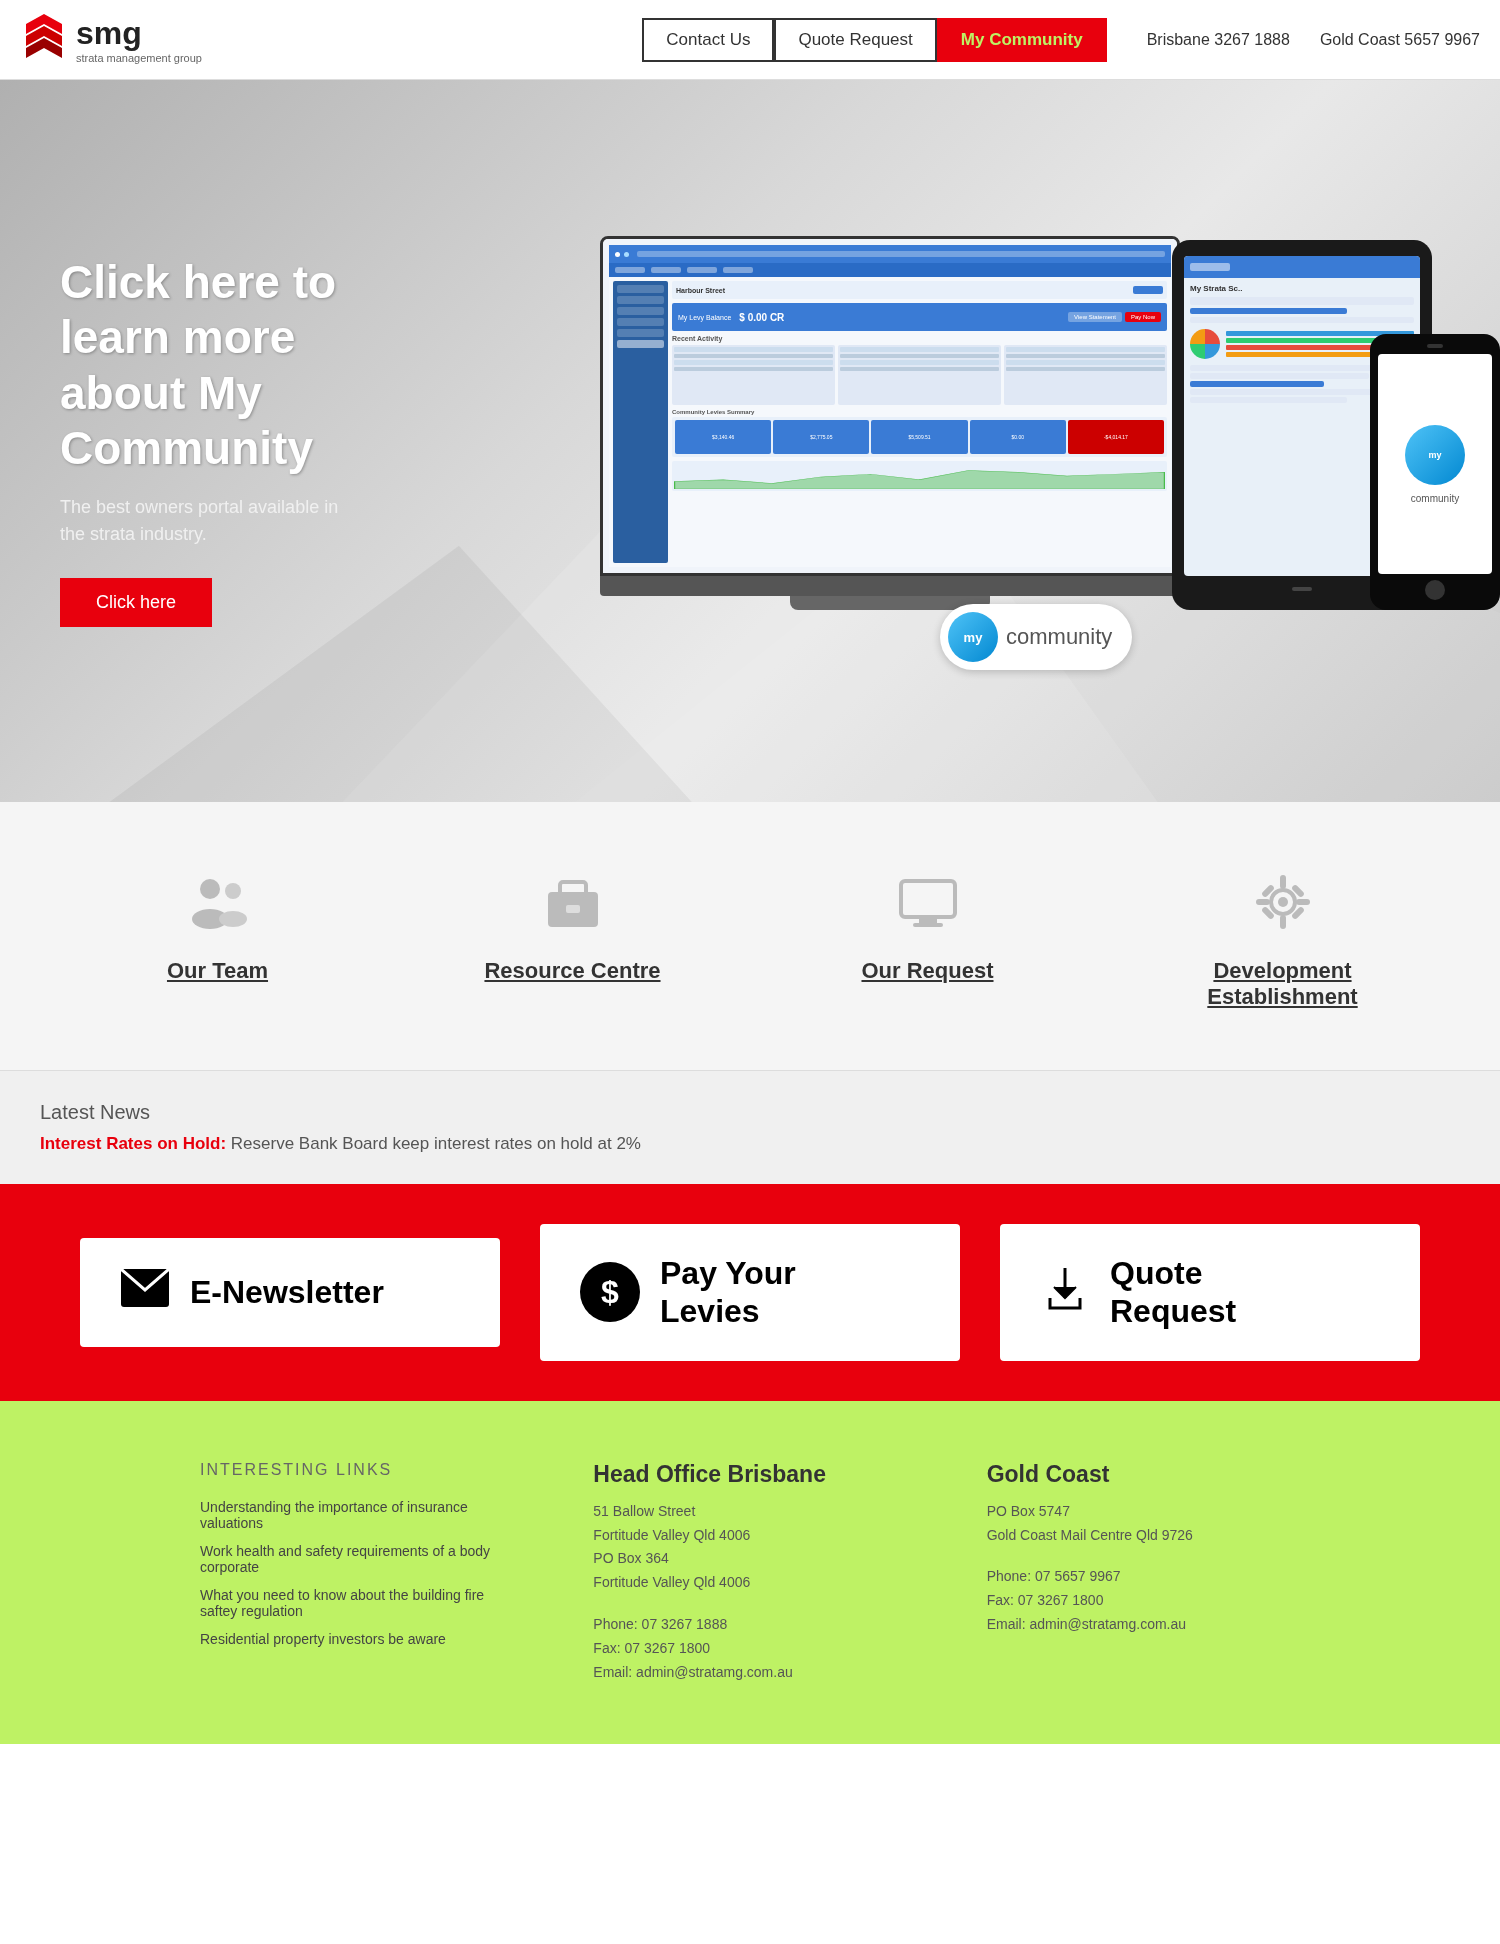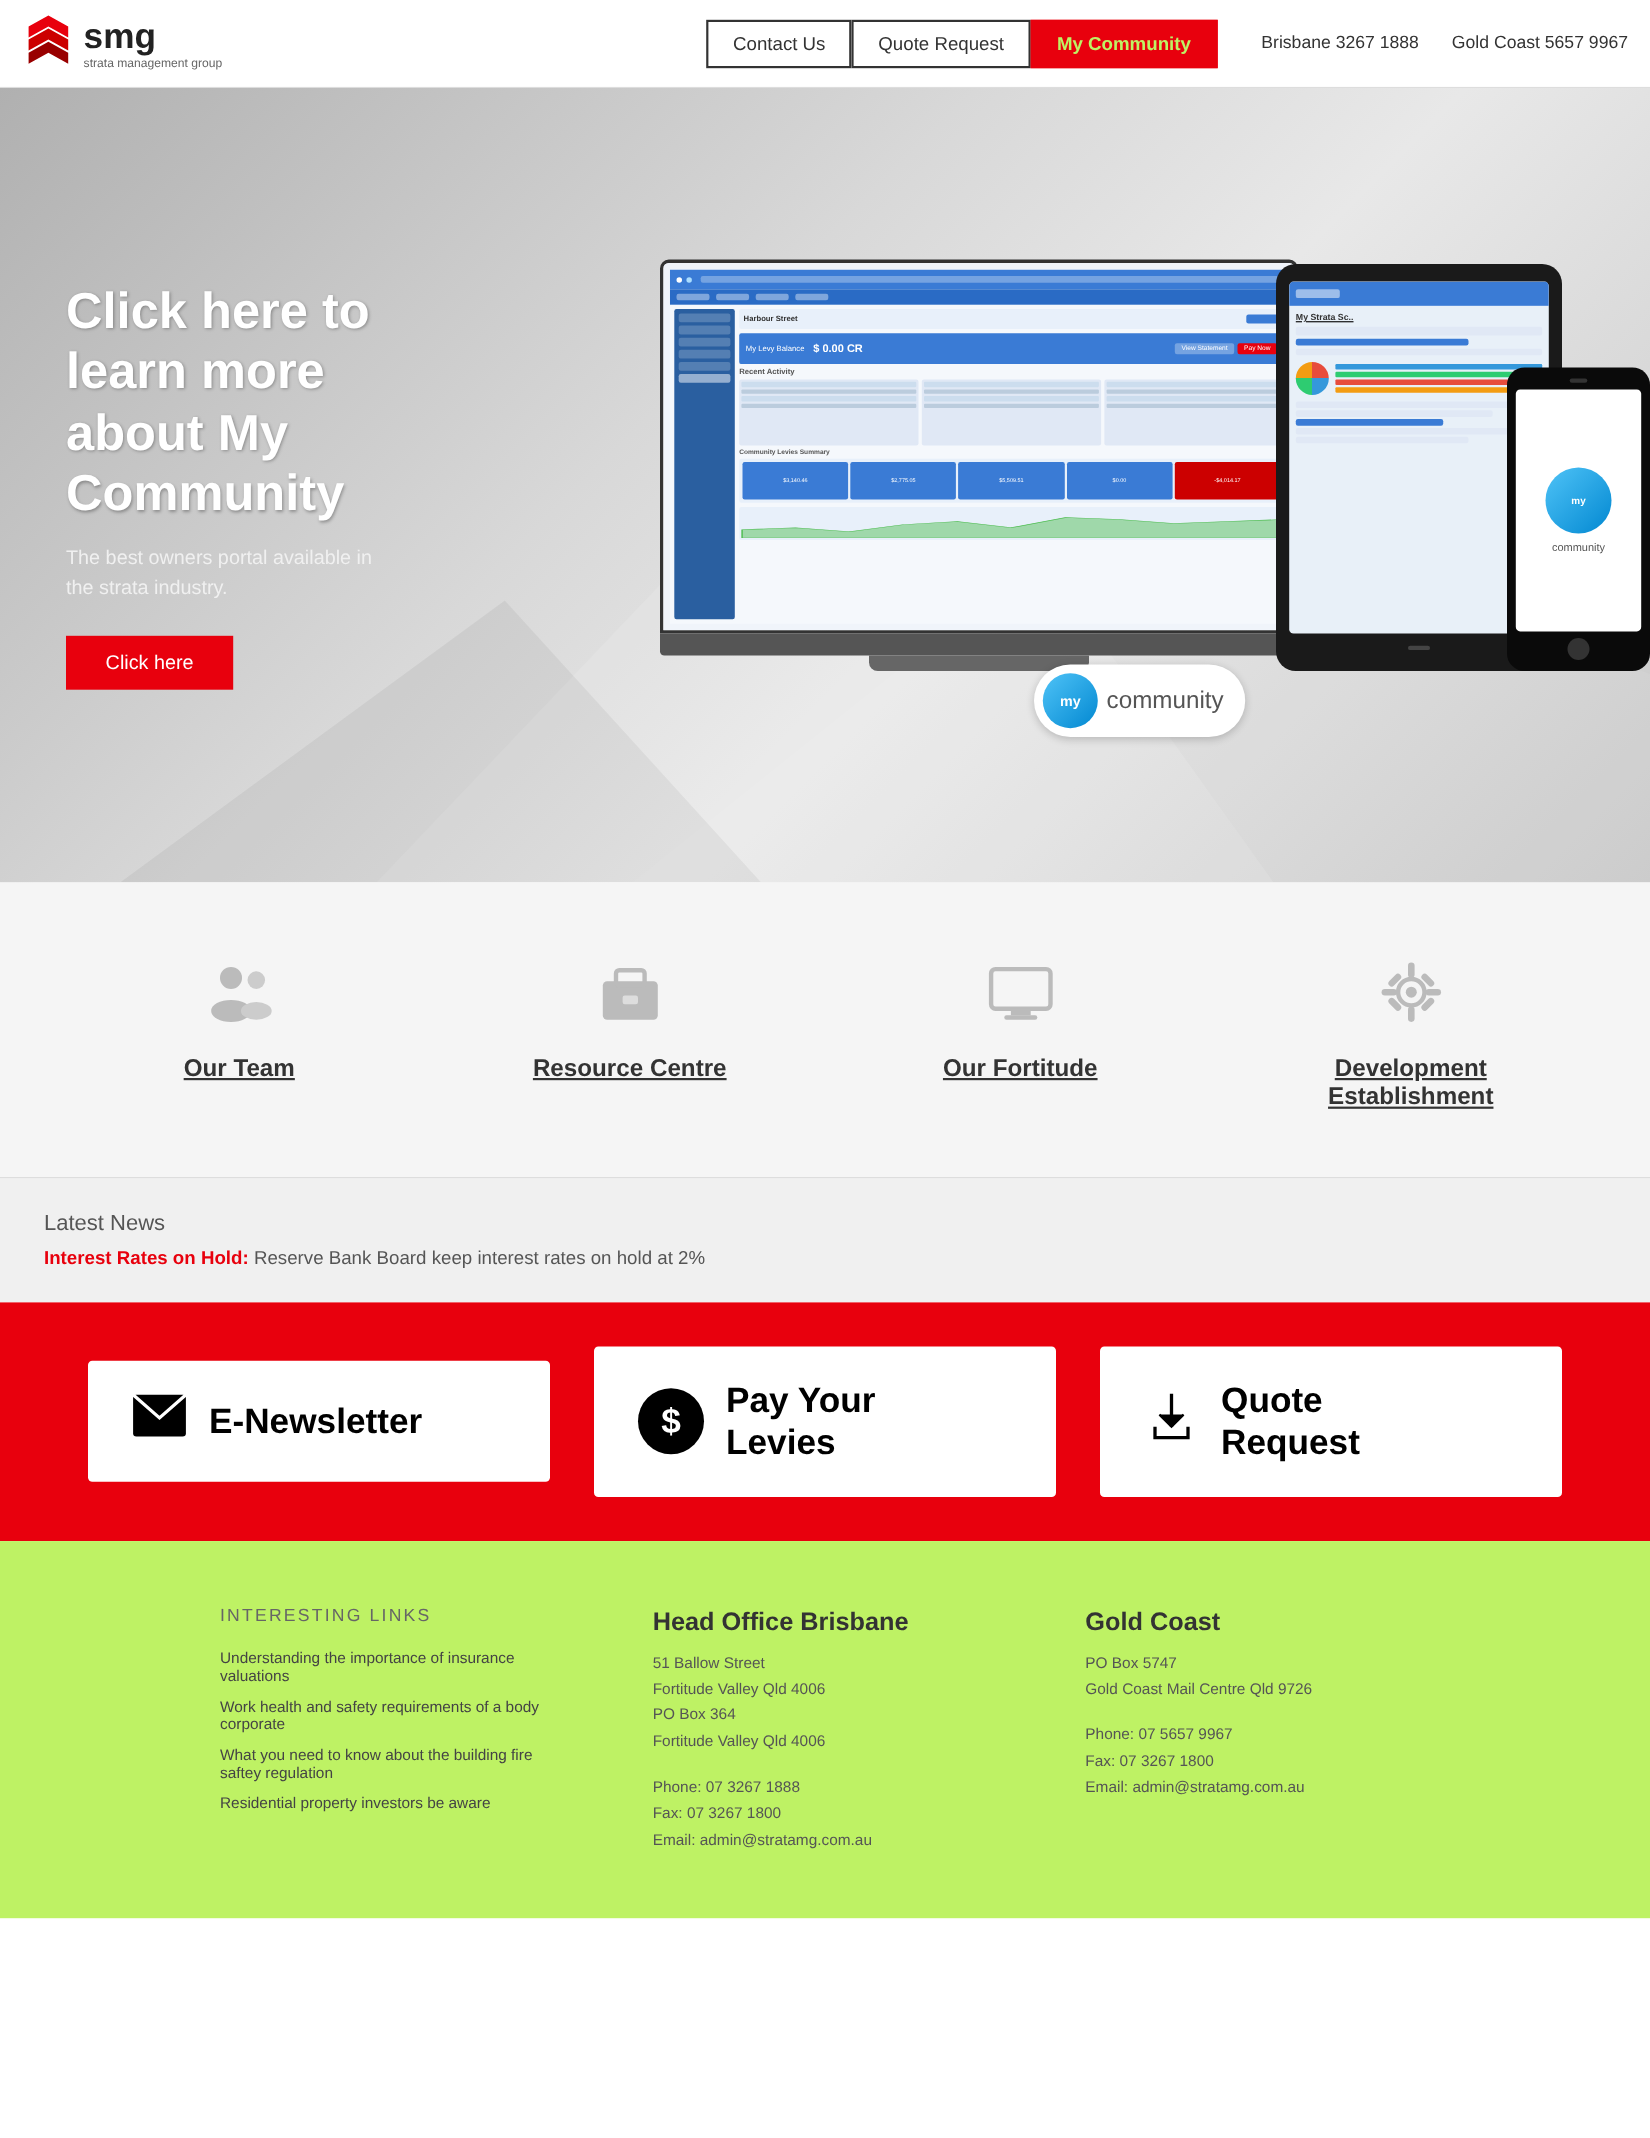--- a/index.html
+++ b/index.html
@@ -140,25 +140,24 @@
     .laptop-stand {
       background: #666;
       height: 14px;
       width: 200px;
       margin: 0 auto;
       border-radius: 0 0 8px 8px;
     }
     
     .tablet {
       position: absolute;
-      right: 80px;
+      right: 68px;
       bottom: 80px;
       width: 260px;
       z-index: 4;
-      text-decoration: underline;
     }
     .tablet-frame {
       background: #1a1a1a;
       border-radius: 18px;
       padding: 16px 12px;
       width: 100%;
     }
     .tablet-screen {
       background: #e8f0f8;
       border-radius: 4px;
@@ -707,21 +706,21 @@
     <span class="icon-label">Resource Centre</span>
   </div>
   <div class="icon-item">
     <div class="icon-circle">
       <svg width="70" height="70" viewBox="0 0 70 70" fill="none">
         <rect x="8" y="14" width="54" height="36" rx="4" fill="none" stroke="#bbb" stroke-width="4"></rect>
         <rect x="26" y="50" width="18" height="6" fill="#bbb"></rect>
         <rect x="20" y="56" width="30" height="4" rx="2" fill="#bbb"></rect>
       </svg>
     </div>
-    <span class="icon-label">Our Fortitude</span>
+    <span class="icon-label">Our Request</span>
   </div>
   <div class="icon-item">
     <div class="icon-circle">
       <svg width="70" height="70" viewBox="0 0 70 70" fill="none">
         <circle cx="35" cy="35" r="12" fill="none" stroke="#bbb" stroke-width="4"></circle>
         <circle cx="35" cy="35" r="5" fill="#bbb"></circle>
         <rect x="32" y="8" width="6" height="14" rx="3" fill="#bbb"></rect>
         <rect x="32" y="48" width="6" height="14" rx="3" fill="#bbb"></rect>
         <rect x="8" y="32" width="14" height="6" rx="3" fill="#bbb"></rect>
         <rect x="48" y="32" width="14" height="6" rx="3" fill="#bbb"></rect>

